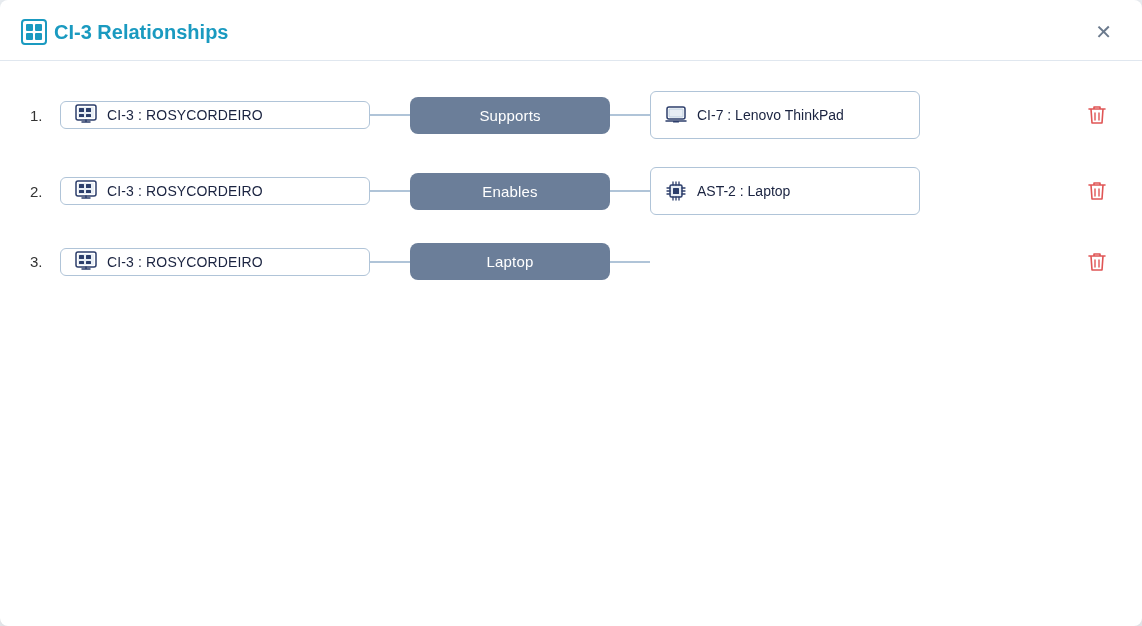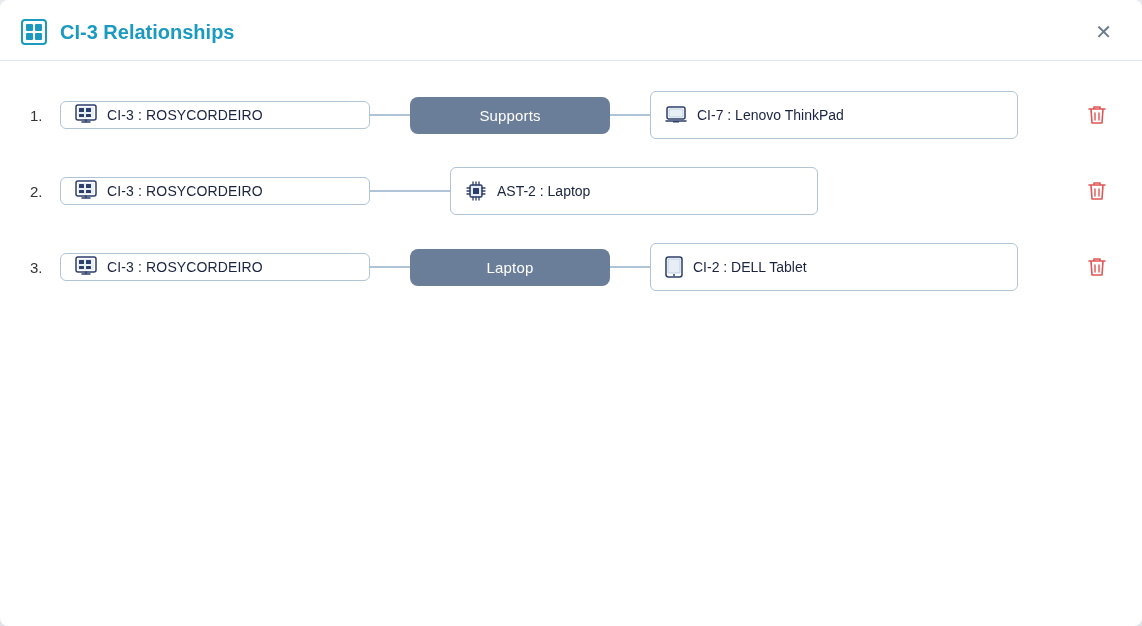--- a/index.html
+++ b/index.html
@@ -31,21 +31,21 @@
       display: flex;
       align-items: center;
       justify-content: space-between;
       padding: 18px 24px 14px 20px;
       border-bottom: 1px solid #e0e7ef;
     }
 
     .modal-title-group {
       display: flex;
       align-items: center;
-      gap: 12px;
+      gap: 6px;
     }
 
     .header-icon {
       display: flex;
       align-items: center;
       justify-content: center;
     }
 
     .header-icon svg {
       width: 28px;
@@ -138,21 +138,21 @@
     }
 
     .target-box {
       display: flex;
       align-items: center;
       border: 1.5px solid #b0c4d8;
       border-radius: 6px;
       padding: 12px 14px;
       gap: 10px;
       background: #fff;
-      width: 368px;
+      width: 270px;
       flex-shrink: 0;
     }
 
     .target-icon {
       display: flex;
       align-items: center;
       justify-content: center;
       color: #2c3e6b;
     }
 
@@ -253,20 +253,21 @@
             <path d="M7 18h8M11 16v2" stroke="#2c3e6b" stroke-width="1.5" stroke-linecap="round"></path>
             <rect x="4" y="4" width="5" height="4" rx="0.5" fill="#2c3e6b"></rect>
             <rect x="11" y="4" width="5" height="4" rx="0.5" fill="#2c3e6b"></rect>
             <rect x="4" y="10" width="5" height="3" rx="0.5" fill="#2c3e6b"></rect>
             <rect x="11" y="10" width="5" height="3" rx="0.5" fill="#2c3e6b"></rect>
           </svg>
         </span>
         <span class="ci-label">CI-3 : ROSYCORDEIRO</span>
       </div>
       <div class="connector-line"></div>
+      <div class="relationship-badge">Enables</div>
       <div class="connector-line"></div>
       <div class="target-box">
         <span class="target-icon">
           <svg width="22" height="22" viewBox="0 0 22 22" fill="none">
             <rect x="5" y="5" width="12" height="12" rx="1.5" stroke="#2c3e6b" stroke-width="1.5" fill="#e8eef5"></rect>
             <rect x="8" y="8" width="6" height="6" rx="0.5" fill="#2c3e6b"></rect>
             <path d="M8 2v3M11 2v3M14 2v3M8 17v3M11 17v3M14 17v3M2 8h3M2 11h3M2 14h3M17 8h3M17 11h3M17 14h3" stroke="#2c3e6b" stroke-width="1.3" stroke-linecap="round"></path>
           </svg>
         </span>
         <span class="target-label">AST-2 : Laptop</span>
@@ -292,30 +293,20 @@
             <rect x="11" y="4" width="5" height="4" rx="0.5" fill="#2c3e6b"></rect>
             <rect x="4" y="10" width="5" height="3" rx="0.5" fill="#2c3e6b"></rect>
             <rect x="11" y="10" width="5" height="3" rx="0.5" fill="#2c3e6b"></rect>
           </svg>
         </span>
         <span class="ci-label">CI-3 : ROSYCORDEIRO</span>
       </div>
       <div class="connector-line"></div>
       <div class="relationship-badge">Laptop</div>
       <div class="connector-line"></div>
-      <div class="target-box">
-        <span class="target-icon">
-          <svg width="18" height="22" viewBox="0 0 18 22" fill="none">
-            <rect x="1" y="1" width="16" height="20" rx="2.5" stroke="#2c3e6b" stroke-width="1.5" fill="none"></rect>
-            <rect x="3" y="3" width="12" height="14" rx="0.5" fill="#e8eef5" stroke="#b0c4d8" stroke-width="0.8"></rect>
-            <circle cx="9" cy="19" r="1" fill="#2c3e6b"></circle>
-          </svg>
-        </span>
-        <span class="target-label">CI-2 : DELL Tablet</span>
-      </div>
       <span class="spacer"></span>
       <button class="delete-btn">
         <svg width="18" height="20" viewBox="0 0 18 20" fill="none">
           <path d="M1 4h16M6 4V2h6v2M3 4l1 14h10l1-14" stroke="#e05555" stroke-width="1.6" stroke-linecap="round" stroke-linejoin="round"></path>
           <path d="M7 8v7M11 8v7" stroke="#e05555" stroke-width="1.4" stroke-linecap="round"></path>
         </svg>
       </button>
     </div>
 
   </div>

